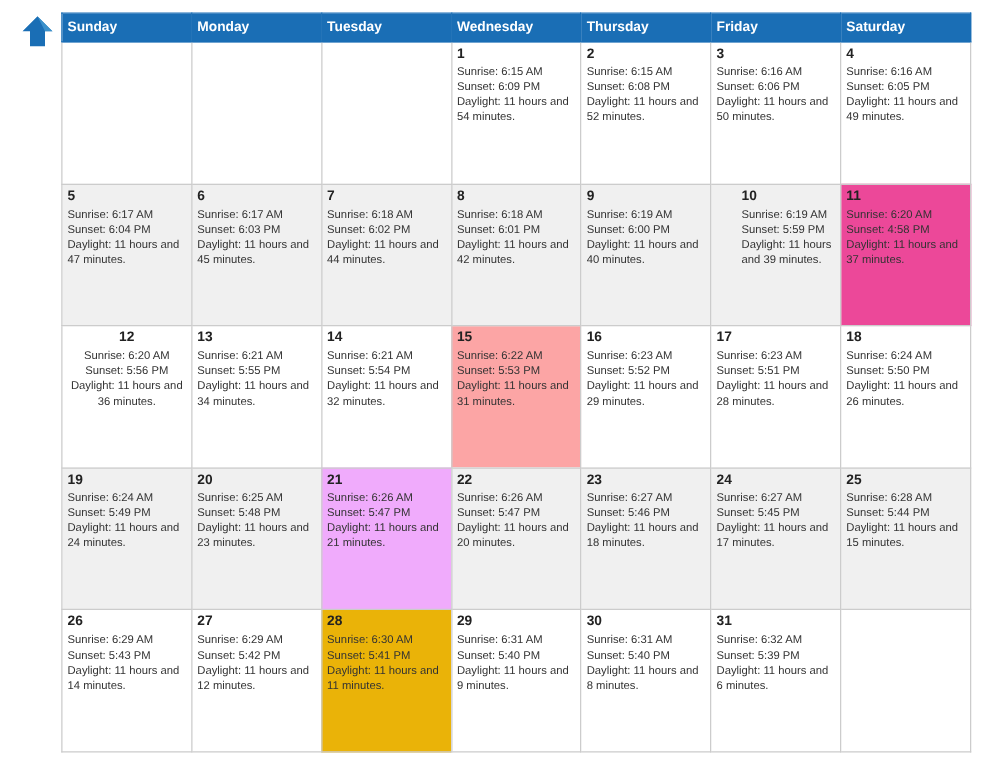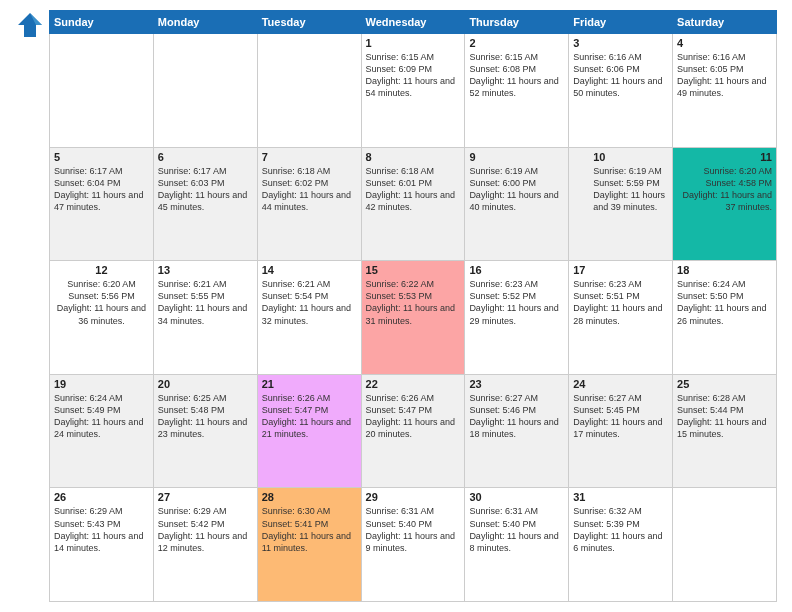--- a/index.html
+++ b/index.html
@@ -201,21 +201,21 @@
             <div class="day-info">Sunrise: 6:19 AM
 Sunset: 6:00 PM
 Daylight: 11 hours and 40 minutes.</div>
           </td>
           <td style="background-color: rgb(240, 240, 240); padding-left: 24px;">
             <span class="day-number">10</span>
             <div class="day-info">Sunrise: 6:19 AM
 Sunset: 5:59 PM
 Daylight: 11 hours and 39 minutes.</div>
           </td>
-          <td style="background-color: #14b8a6; text-align: right;">
+          <td style="background-color: #ec4899;">
             <span class="day-number">11</span>
             <div class="day-info">Sunrise: 6:20 AM
 Sunset: 4:58 PM
 Daylight: 11 hours and 37 minutes.</div>
           </td>
         </tr>
         <tr>
           <td style="background-color: rgb(255, 255, 255); text-align: center;">
             <span class="day-number">12</span>
             <div class="day-info">Sunrise: 6:20 AM
@@ -309,21 +309,21 @@
             <div class="day-info">Sunrise: 6:29 AM
 Sunset: 5:43 PM
 Daylight: 11 hours and 14 minutes.</div>
           </td>
           <td style="background-color: rgb(255, 255, 255);">
             <span class="day-number">27</span>
             <div class="day-info">Sunrise: 6:29 AM
 Sunset: 5:42 PM
 Daylight: 11 hours and 12 minutes.</div>
           </td>
-          <td style="background-color: #fdba74;">
+          <td style="background-color: #eab308;">
             <span class="day-number">28</span>
             <div class="day-info">Sunrise: 6:30 AM
 Sunset: 5:41 PM
 Daylight: 11 hours and 11 minutes.</div>
           </td>
           <td style="background-color: rgb(255, 255, 255);">
             <span class="day-number">29</span>
             <div class="day-info">Sunrise: 6:31 AM
 Sunset: 5:40 PM
 Daylight: 11 hours and 9 minutes.</div>

